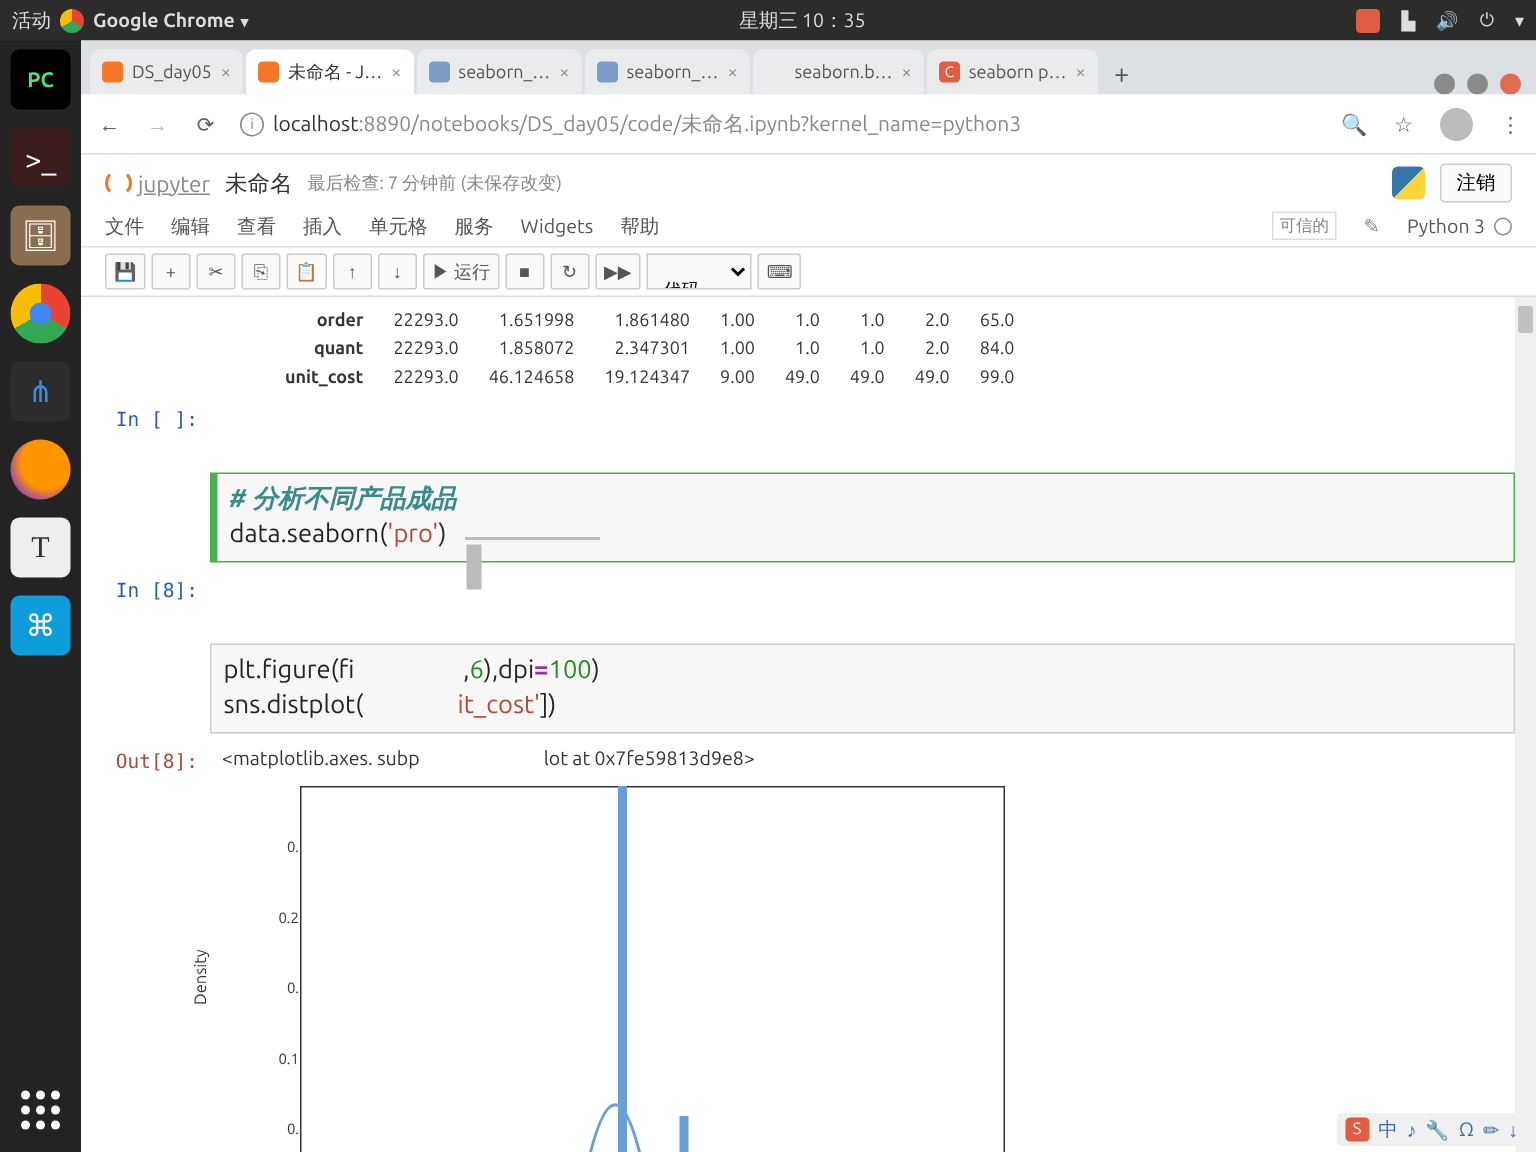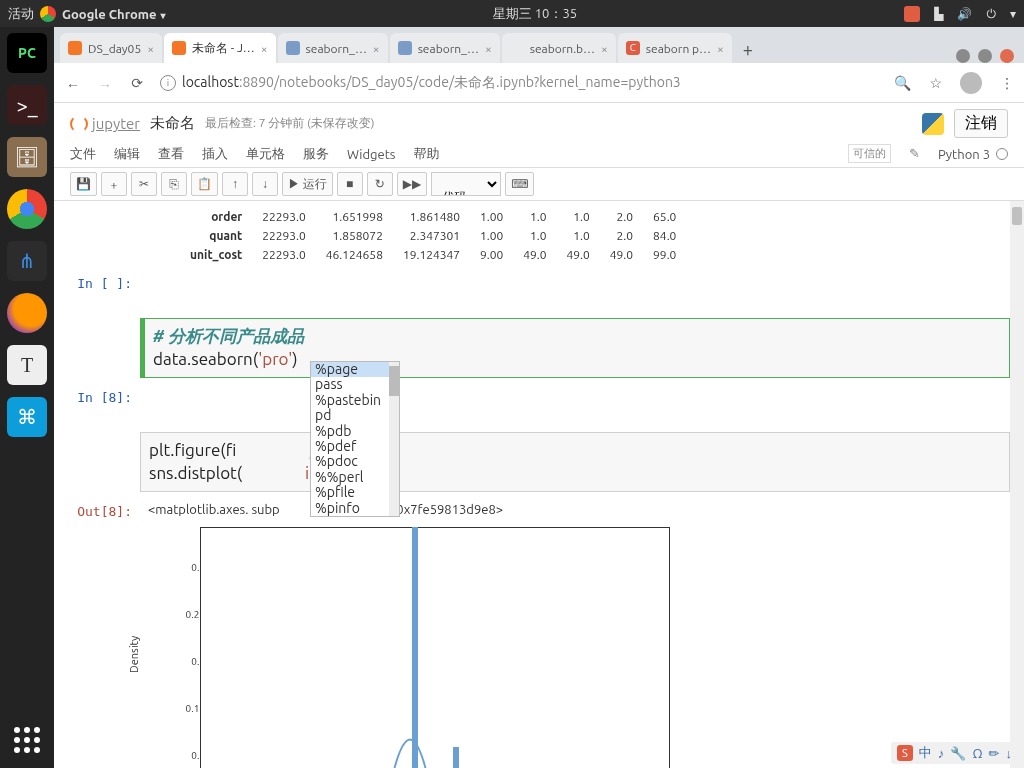--- a/index.html
+++ b/index.html
@@ -53,21 +53,21 @@
 
 
 .jup { flex: 1; display: flex; flex-direction: column; overflow: hidden; }
 .jup-head { padding: 6px 16px 2px; display: flex; align-items: center; gap: 10px; }
 .jup-logo { color: #888; font-size: 15px; display: flex; align-items: center; gap: 4px; text-decoration: underline; }
 .jup-logo .circ { width: 18px; height: 18px; border: 2px solid #f37726; border-radius: 50%; border-top-color: transparent; border-bottom-color: transparent; }
 .jup-title { font-size: 15px; color: #333; }
 .jup-checkpoint { font-size: 12px; color: #888; }
 .jup-head .spacer { flex: 1; }
 .pylogo { width: 22px; height: 22px; background: linear-gradient(135deg,#3776ab 50%,#ffd43b 50%); border-radius: 4px; }
-.logout { border: 1px solid #ccc; padding: 3px 10px; font-size: 16px; border-radius: 3px; background: #fafafa; }
+.logout { border: 1px solid #ccc; padding: 3px 10px; font-size: 13px; border-radius: 3px; background: #fafafa; }
 
 .jup-menu { padding: 4px 16px; border-bottom: 1px solid #ddd; display: flex; gap: 18px; font-size: 13px; color: #555; align-items: center; }
 .jup-menu .spacer { flex: 1; }
 .jup-menu .trusted { font-size: 11px; color: #888; border: 1px solid #ddd; padding: 1px 4px; }
 .jup-menu .pen { color: #888; }
 .jup-menu .kernel { display: flex; align-items: center; gap: 6px; }
 .jup-menu .kcirc { width: 12px; height: 12px; border: 1px solid #888; border-radius: 50%; }
 
 .jup-toolbar { padding: 4px 16px; border-bottom: 1px solid #ddd; display: flex; gap: 4px; align-items: center; }
 .tbtn { border: 1px solid #ccc; background: #fafafa; height: 24px; min-width: 26px; border-radius: 2px; display: flex; align-items: center; justify-content: center; font-size: 12px; color: #555; padding: 0 5px; }
@@ -311,32 +311,20 @@
         </table>
 
       <div class="cell selected">
         <div class="prompt in">In [ ]:</div>
         <div class="cellbody">
           <div class="code">
             <div><span class="cm-comment"># 分析不同产品成品</span></div>
             <div><span class="cm-var">data.seaborn(</span><span class="cm-str">'pro'</span><span class="cm-var">)</span></div>
 
             <div class="autocomplete" style="left:165px; top:42px;">
-              <ul>
-                <li class="sel">%page</li>
-                <li>pass</li>
-                <li>%pastebin</li>
-                <li>pd</li>
-                <li>%pdb</li>
-                <li>%pdef</li>
-                <li>%pdoc</li>
-                <li>%%perl</li>
-                <li>%pfile</li>
-                <li>%pinfo</li>
-              </ul>
               <div class="scrollbar">
                   <div class="thumb"></div>
                 </div>
             </div>
           </div>
         </div>
       </div>
 
       <div class="cell">
         <div class="prompt in">In [8]:</div>

